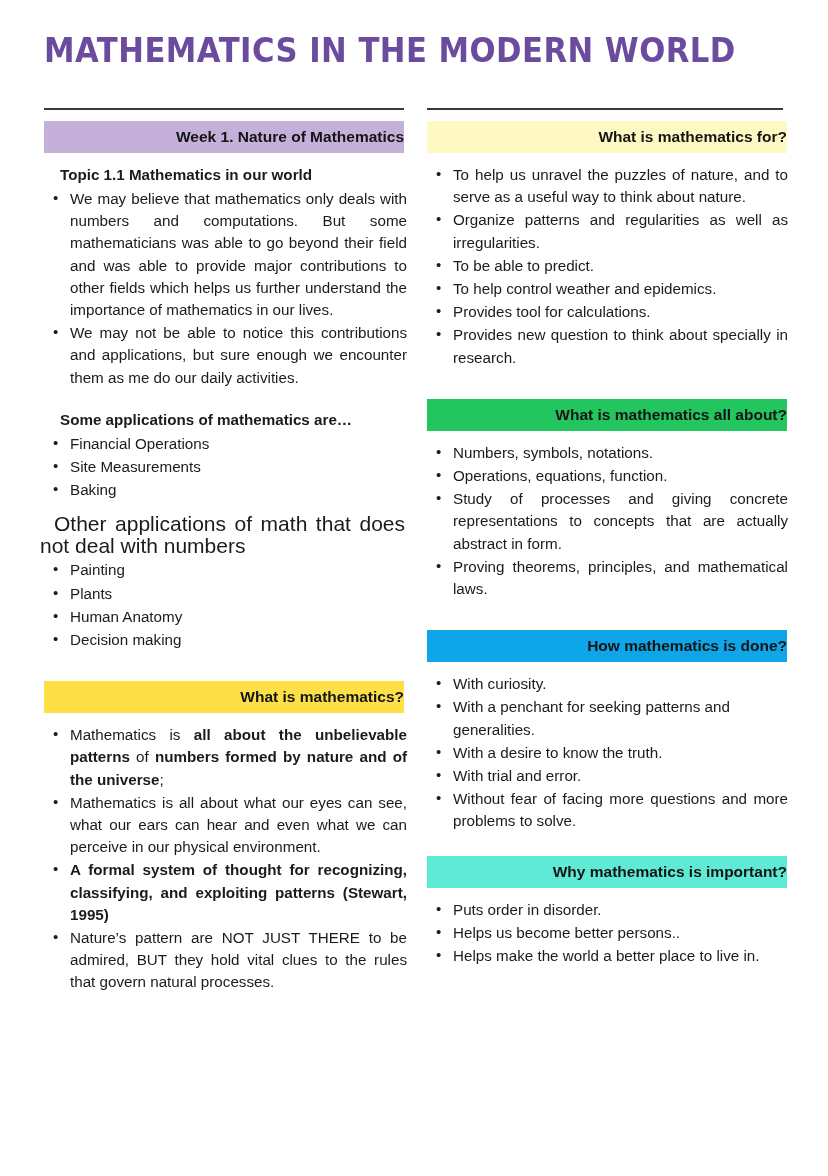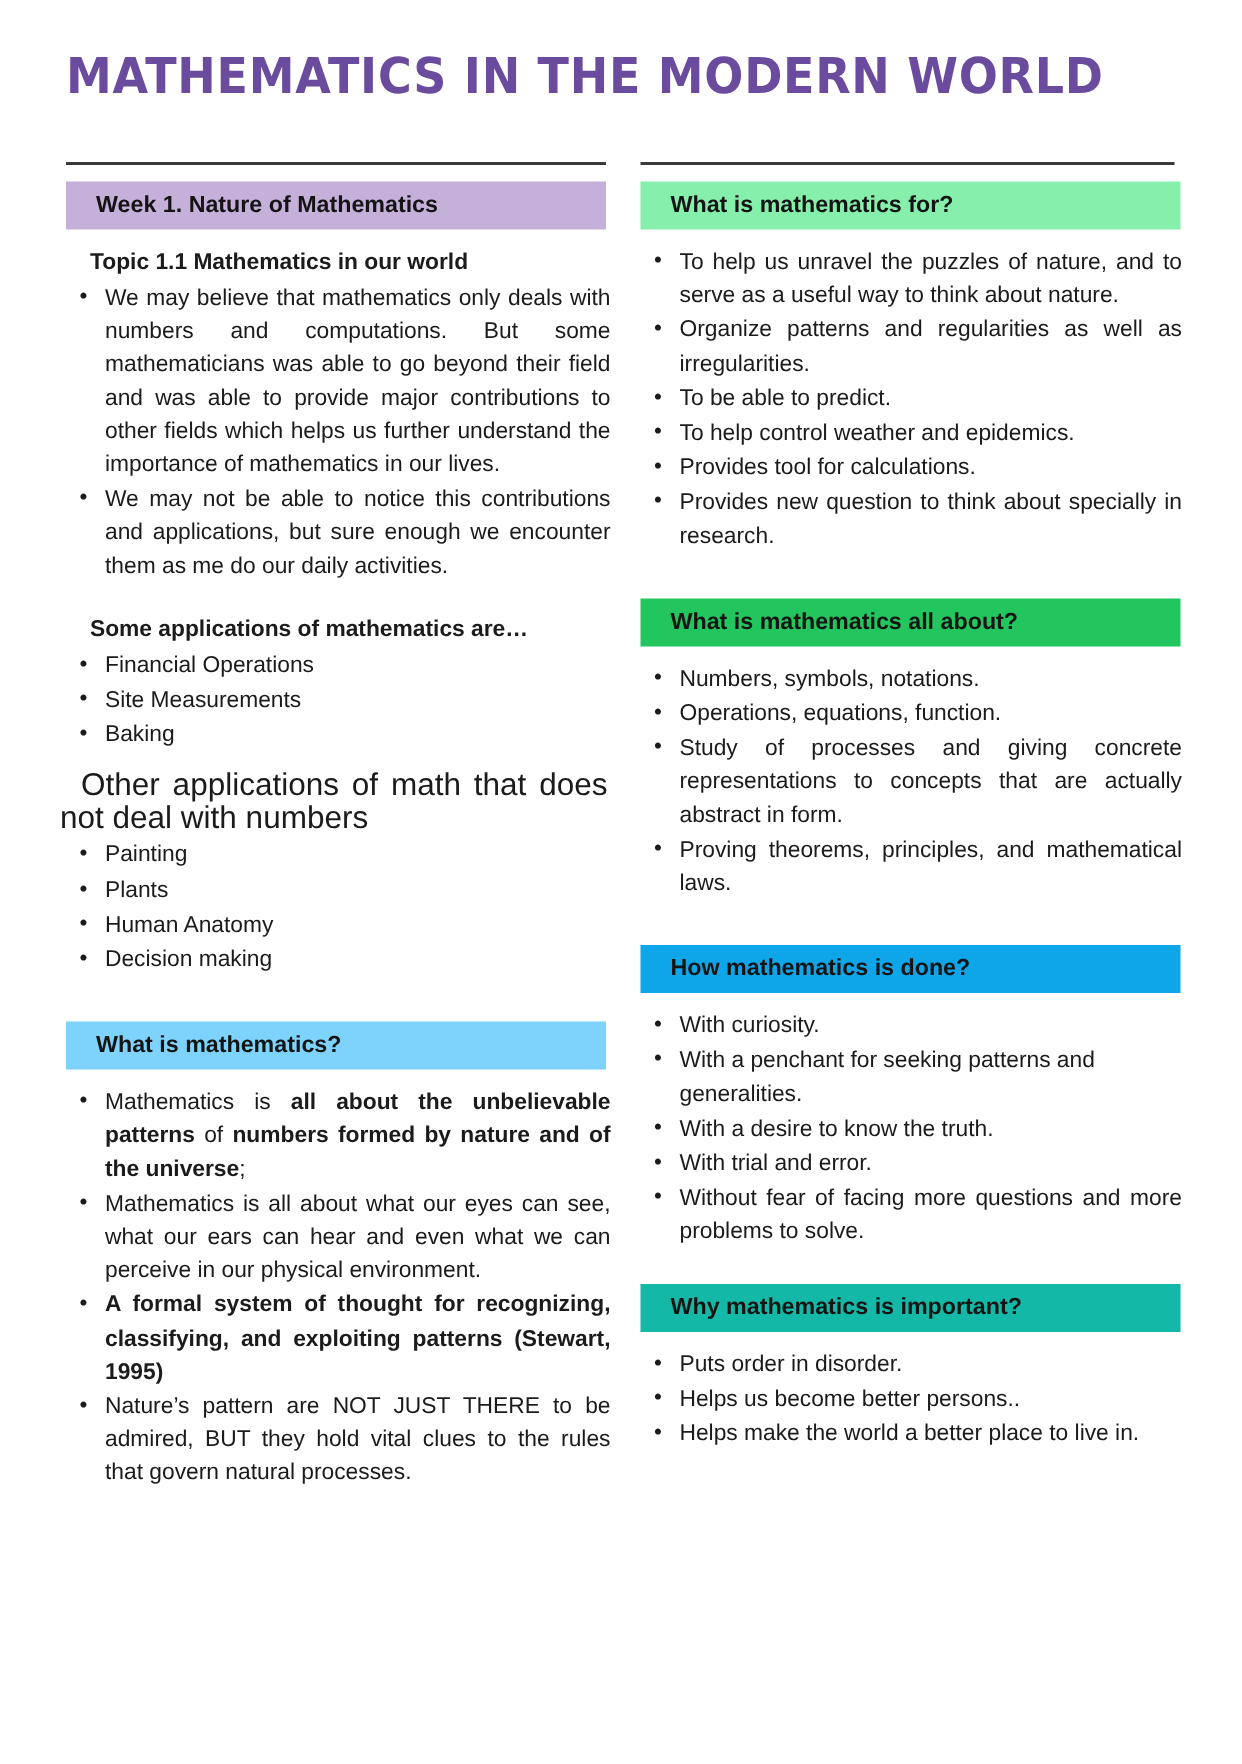--- a/index.html
+++ b/index.html
@@ -74,20 +74,21 @@
 
   
   .band {
     background: #c5b0da;
     font-weight: 700;
     font-size: 15.5px;
     line-height: 28px;
     padding: 2px 0 2px 20px;
     color: #141414;
     margin: 11px;
+    text-align: right;
   }
   .band-left  { margin-left: 4px; width: 360px; box-sizing: border-box; }
   .band-right { margin-left: 4px; width: 360px; box-sizing: border-box; }
 
   
   .subhead {
     font-weight: 700;
     font-size: 15.2px;
     line-height: 22px;
     margin: 8px 0 0 0;
@@ -172,36 +173,36 @@
 
       <ul class="bl tight">
         <li>Painting</li>
         <li>Plants</li>
         <li>Human Anatomy</li>
         <li>Decision making</li>
       </ul>
 
       <div class="spacer-md"></div>
 
-      <div class="band band-left" style="background: #7dd3fc;">What is mathematics?</div>
+      <div class="band band-left" style="background: #fde047;">What is mathematics?</div>
 
       <ul class="bl" id="what-is-math-list">
           <li><span>Mathematics </span><span>is</span><span> </span><b>all about the unbelievable patterns</b><span> of </span><b>numbers formed by nature and of the universe</b><span>;</span></li>
           <li><span>Mathematics is all about what our eyes can see, what our ears can hear and even what we can perceive in our physical environment.</span></li>
           <li><b>A formal system of thought for recognizing, classifying, and exploiting patterns (Stewart, 1995)</b></li>
           <li><span>Nature’s pattern are NOT JUST THERE to be admired, BUT they hold vital clues to the rules that govern natural processes.</span></li>
         </ul>
 
     </div>
 
     <div class="col col-right">
 
       <hr class="rule rule-right">
 
-      <div class="band band-right" style="background: #86efac;">What is mathematics for?</div>
+      <div class="band band-right" style="background: #fef9c3;">What is mathematics for?</div>
 
       <ul class="bl">
         <li>To help us unravel the puzzles of nature, and to serve as a useful way to think about nature.</li>
         <li>Organize patterns and regularities as well as irregularities.</li>
         <li class="nojust">To be able to predict.</li>
         <li class="nojust">To help control weather and epidemics.</li>
         <li class="nojust">Provides tool for calculations.</li>
         <li>Provides new question to think about specially in research.</li>
       </ul>
 
@@ -223,21 +224,21 @@
       <ul class="bl">
         <li class="nojust">With curiosity.</li>
         <li class="nojust">With a penchant for seeking patterns and generalities.</li>
         <li class="nojust">With a desire to know the truth.</li>
         <li class="nojust">With trial and error.</li>
         <li>Without fear of facing more questions and more problems to solve.</li>
       </ul>
 
       <div class="spacer-sm"></div>
 
-      <div class="band band-right" style="background: #14b8a6;">Why mathematics is important?</div>
+      <div class="band band-right" style="background: #5eead4;">Why mathematics is important?</div>
 
       <ul class="bl">
         <li class="nojust">Puts order in disorder.</li>
         <li class="nojust">Helps us become better persons..</li>
         <li>Helps make the world a better place to live in.</li>
       </ul>
 
     </div>
   </div>
 </div>

